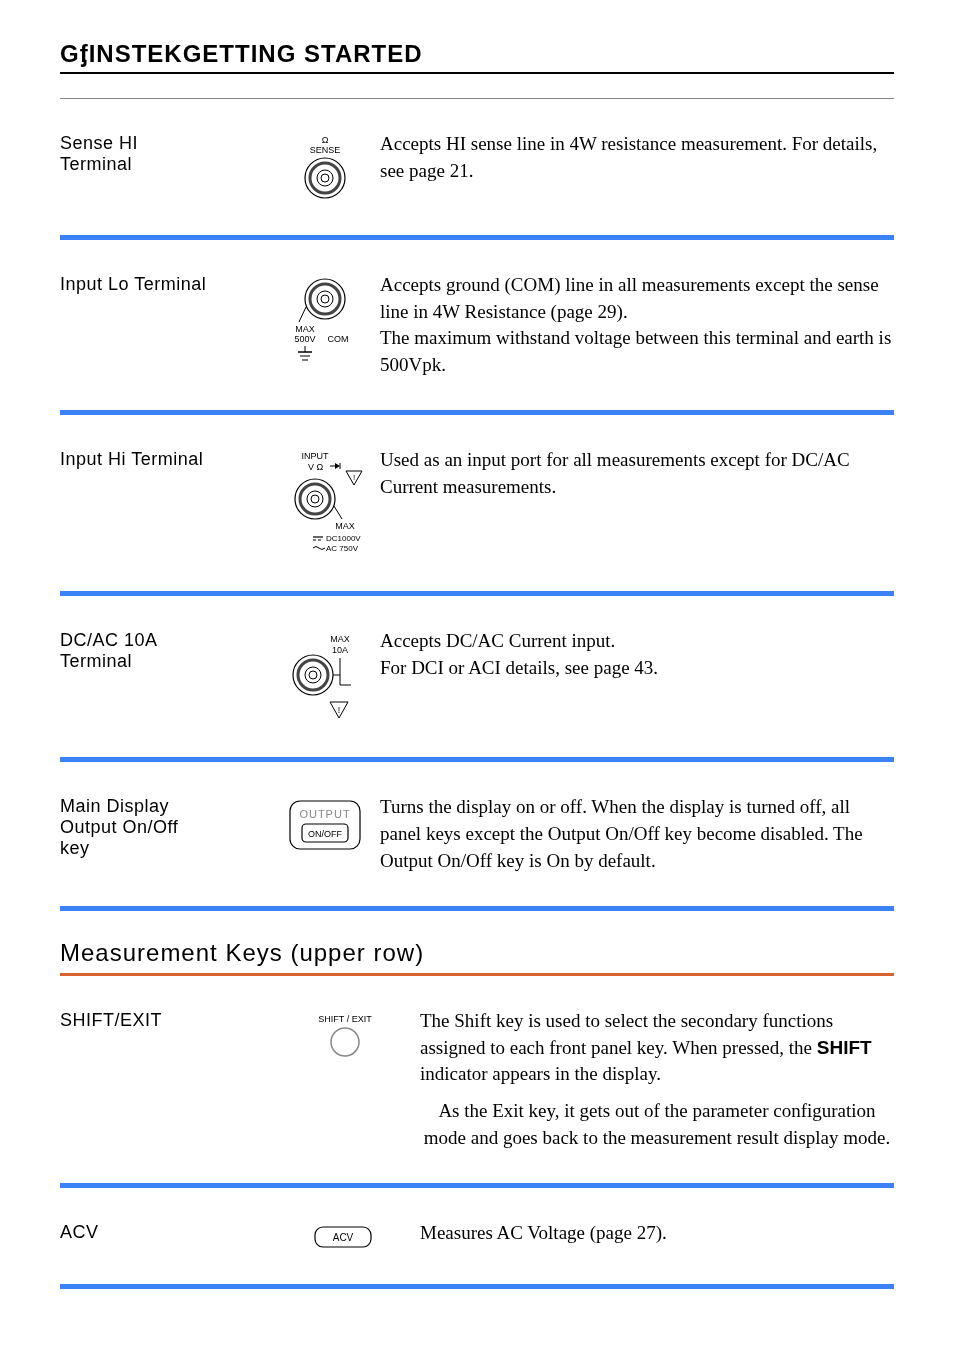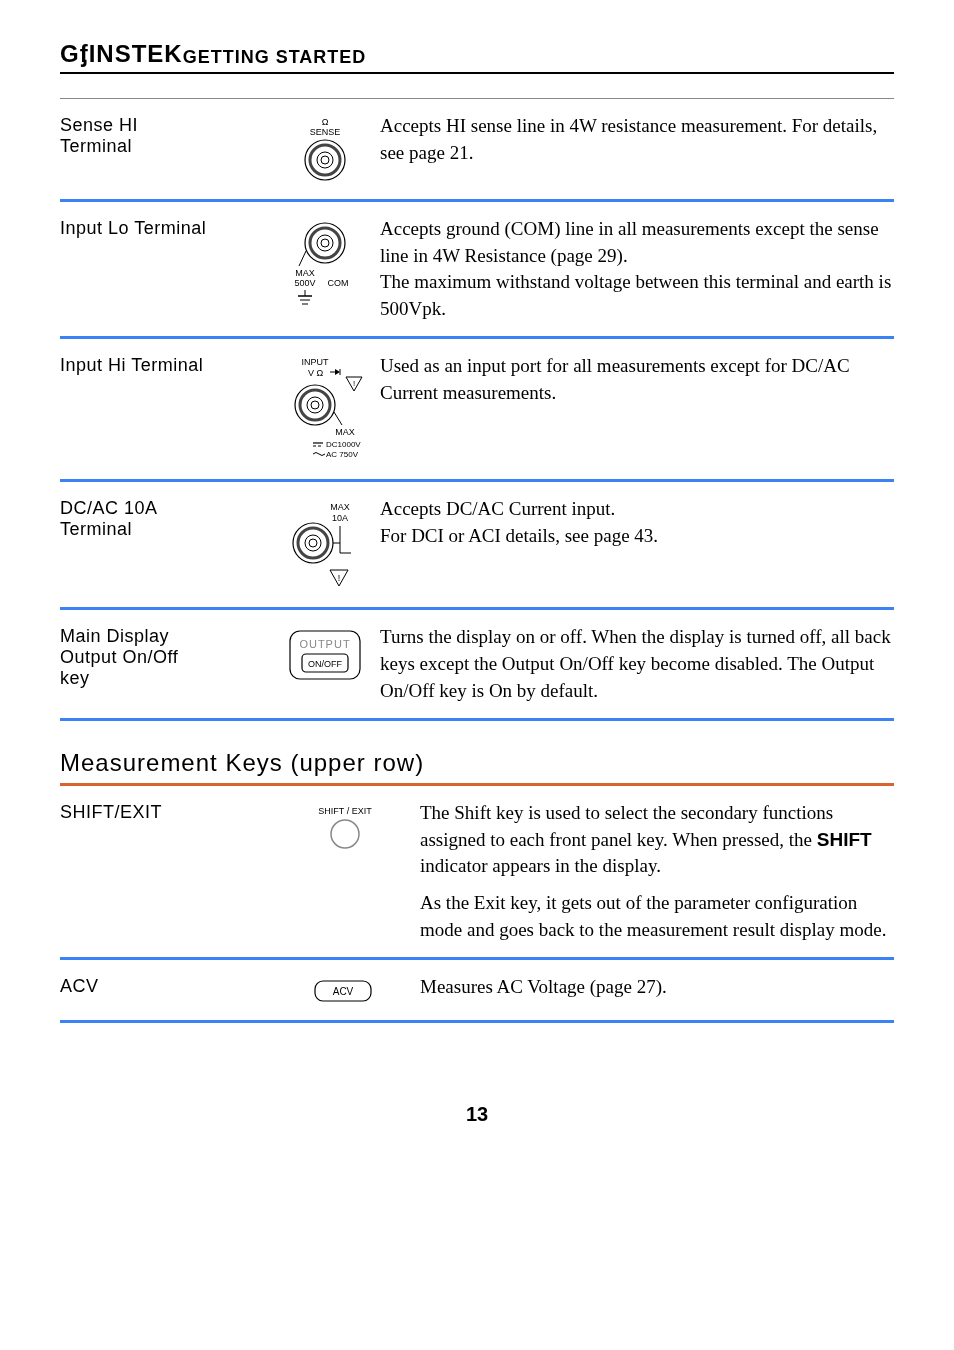--- a/index.html
+++ b/index.html
@@ -24,27 +24,27 @@
   }
   .logo {
     font-family: Arial, sans-serif;
     font-weight: bold;
     font-size: 24px;
     letter-spacing: 1px;
   }
   .header-title {
     font-family: Arial, sans-serif;
     font-weight: bold;
-    font-size: 18px;
+    font-size: 24px;
     letter-spacing: 1px;
   }
   .row {
     display: flex;
-    padding: 14px 0;
-    border-bottom: 3px solid #3b82f6;
+    padding: 32px 0;
+    border-bottom: 5px solid #3b82f6;
     align-items: flex-start;
   }
   .row:first-of-type {
     border-top: 1px solid #888;
   }
   .label-col {
     width: 210px;
     flex-shrink: 0;
     font-family: Arial, sans-serif;
     font-size: 18px;
@@ -76,21 +76,21 @@
   .measurement-rows .row:first-of-type { border-top: none; }
   .page-num {
     text-align: center;
     font-family: Arial, sans-serif;
     font-weight: bold;
     font-size: 20px;
     margin-top: 80px;
   }
   .shift-bold { font-family: Arial, sans-serif; font-weight: bold; }
   .desc-para { margin: 0 0 10px 0; }
-  .desc-para:last-child { margin-bottom: 0; }
+  .desc-para:last-child { margin-bottom: 0; text-align: center; }
   svg { display: block; }
 </style>
 </head>
 <body>
 
 <div class="page">
 
   <div class="header">
     <span class="logo">GᶂINSTEK</span>
     <span class="header-title">GETTING STARTED</span>
@@ -191,21 +191,21 @@
 Output On/Off
 key</div>
       <div class="icon-col">
         <svg width="80" height="60" viewBox="0 0 80 60">
           <rect x="5" y="5" width="70" height="48" rx="10" fill="none" stroke="#000" stroke-width="1.2"></rect>
           <text x="40" y="22" text-anchor="middle" font-family="Arial" font-size="11" letter-spacing="1" fill="#888">OUTPUT</text>
           <rect x="17" y="28" width="46" height="18" rx="4" fill="none" stroke="#000" stroke-width="1.2"></rect>
           <text x="40" y="41" text-anchor="middle" font-family="Arial" font-size="9">ON/OFF</text>
         </svg>
       </div>
-      <div class="desc-col">Turns the display on or off. When the display is turned off, all back keys except the Output On/Off key become disabled. The Output On/Off key is On by default.</div>
+      <div class="desc-col">Turns the display on or off. When the display is turned off, all panel keys except the Output On/Off key become disabled. The Output On/Off key is On by default.</div>
     </div>
 
   </div>
 
   <div class="section-title">Measurement Keys (upper row)</div>
 
   <div class="measurement-rows">
 
     <div class="row">
       <div class="label-col">SHIFT/EXIT</div>

